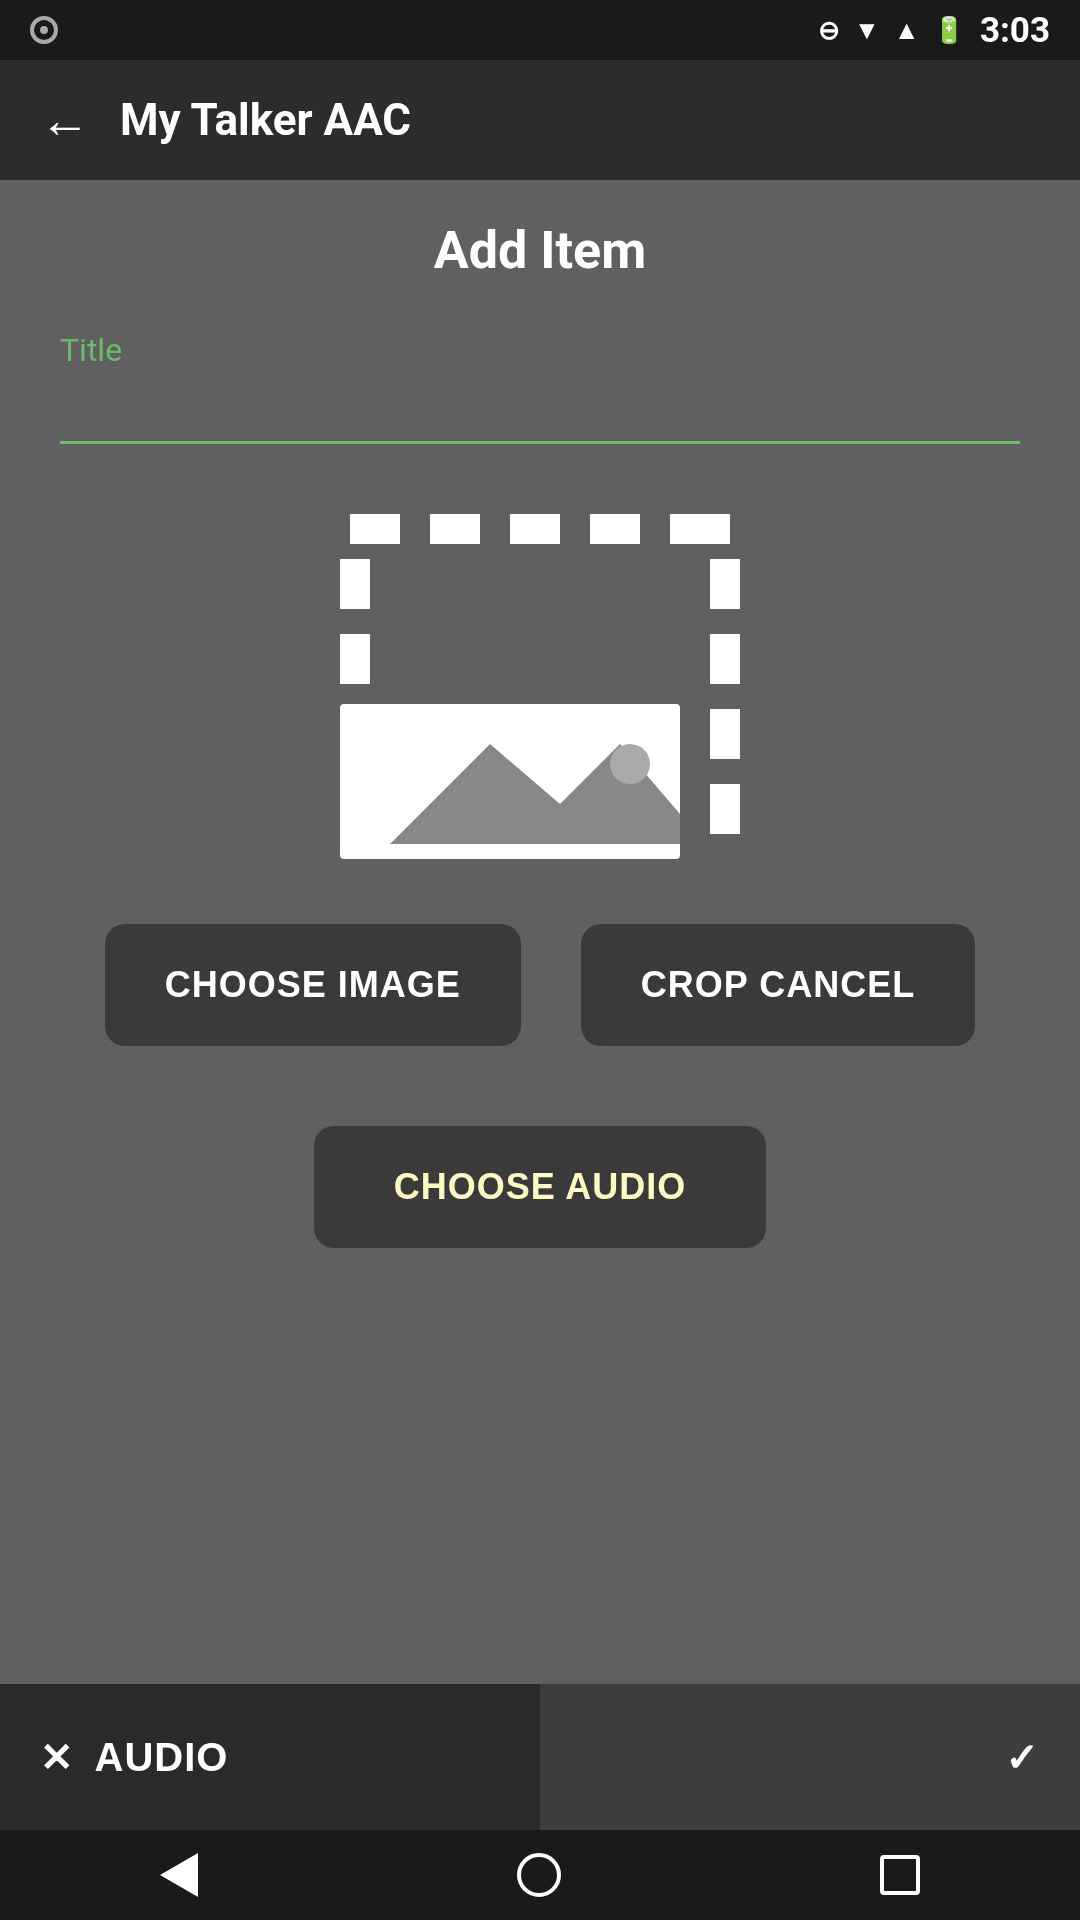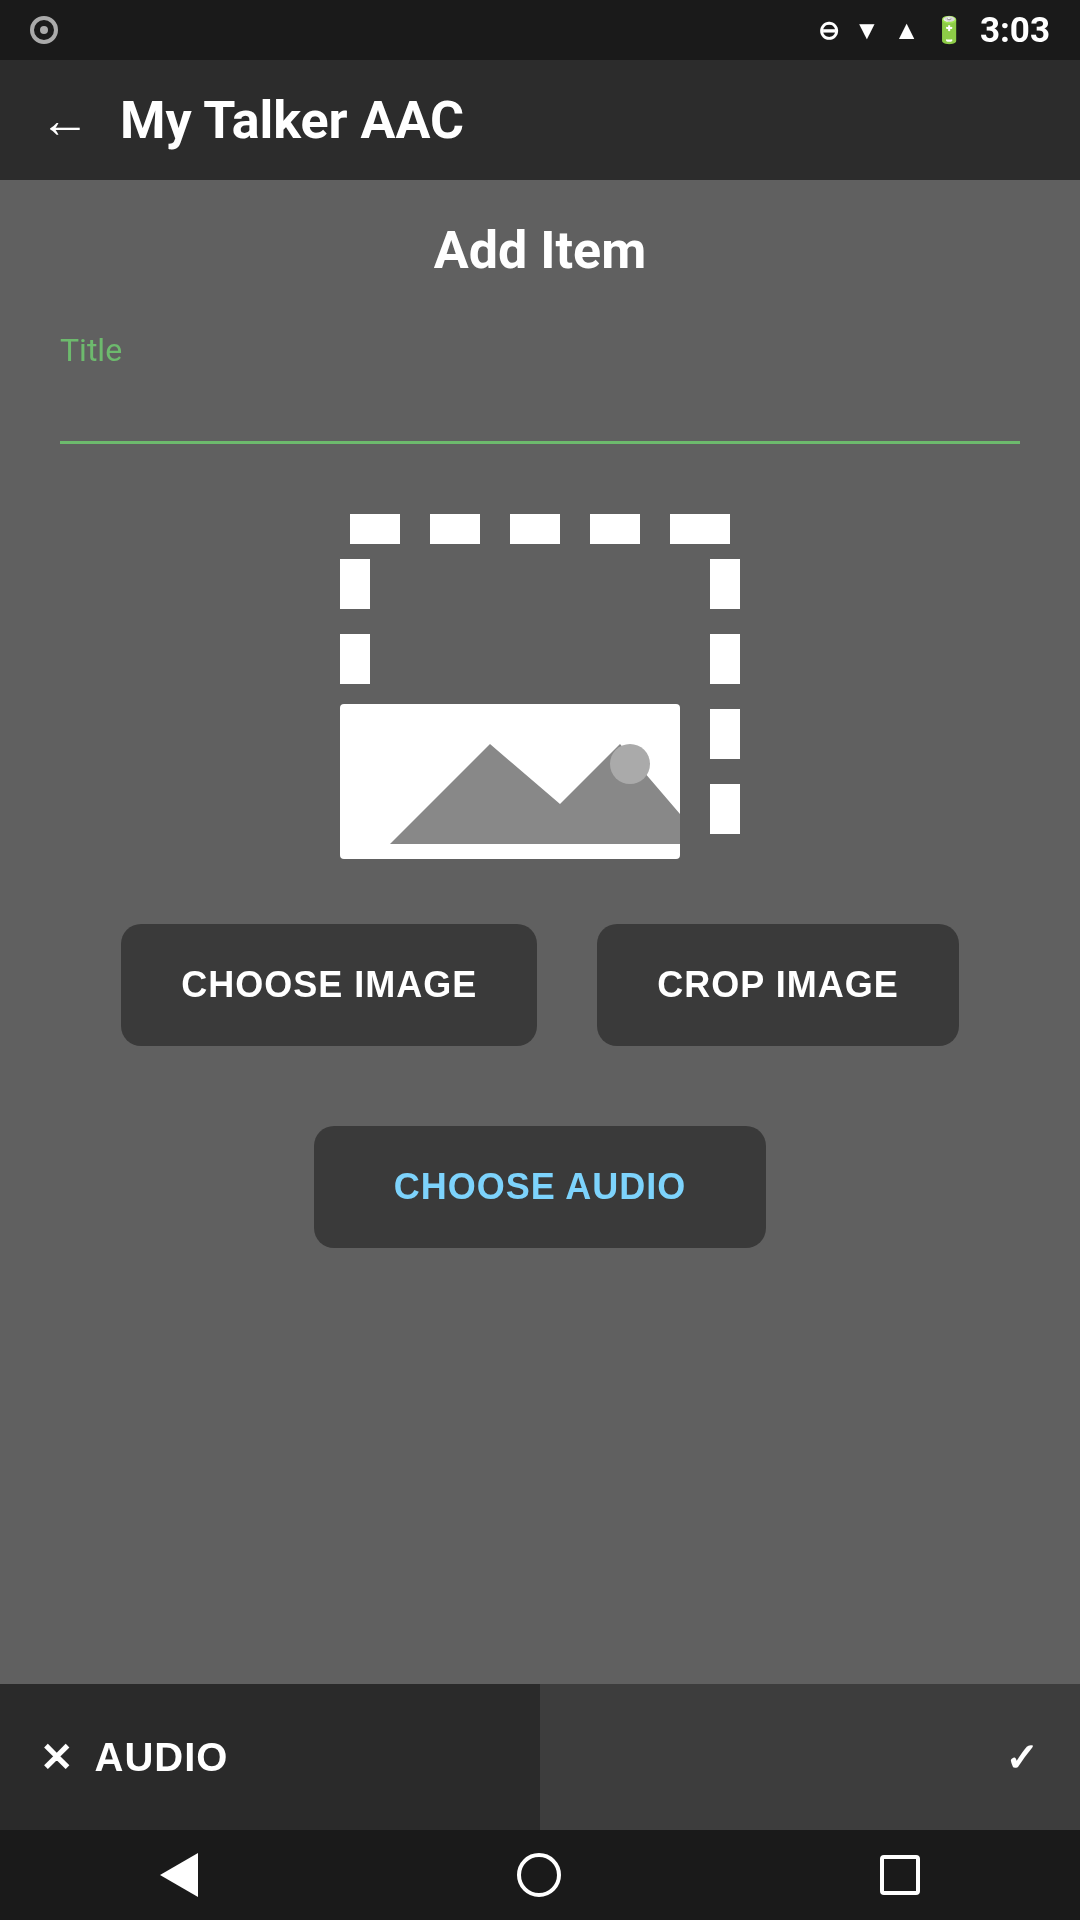--- a/index.html
+++ b/index.html
@@ -80,21 +80,21 @@
       font-size: 48px;
       cursor: pointer;
       background: none;
       border: none;
       display: flex;
       align-items: center;
     }
 
     .app-title {
       color: white;
-      font-size: 52px;
+      font-size: 44px;
       font-weight: bold;
     }
 
     
     .main-content {
       flex: 1;
       display: flex;
       flex-direction: column;
       align-items: center;
       padding: 40px 60px;
@@ -173,21 +173,21 @@
 
     
     .audio-button-container {
       display: flex;
       justify-content: center;
       margin-bottom: 20px;
     }
 
     .audio-button {
       background-color: #3a3a3a;
-      color: #7dd3fc;
+      color: #fef9c3;
       font-size: 36px;
       font-weight: bold;
       padding: 40px 80px;
       border-radius: 20px;
       border: none;
       cursor: pointer;
       letter-spacing: 1px;
     }
 
     
@@ -335,21 +335,21 @@
       <rect x="10" y="200" width="340" height="155" fill="white" rx="4"></rect>
 
       <polygon points="60,340 160,240 230,300 290,240 350,310 350,340" fill="#888"></polygon>
 
       <circle cx="300" cy="260" r="20" fill="#aaa"></circle>
     </svg>
   </div>
 
   <div class="button-row">
     <button class="action-button">CHOOSE IMAGE</button>
-    <button class="action-button">CROP IMAGE</button>
+    <button class="action-button">CROP CANCEL</button>
   </div>
 
   <div class="audio-button-container">
     <button class="audio-button">CHOOSE AUDIO</button>
   </div>
 
   <div class="bottom-spacer"></div>
 </div>
 
 <div class="bottom-buttons">

